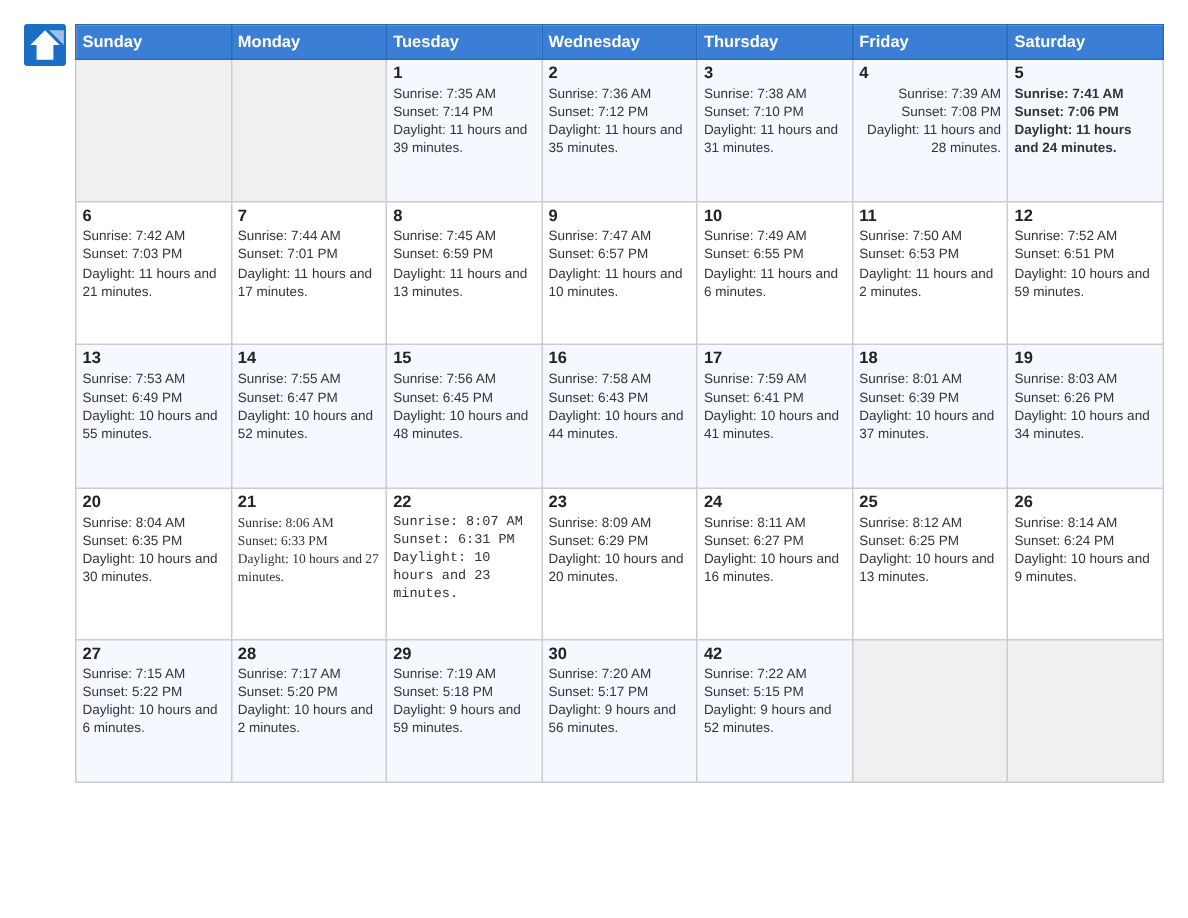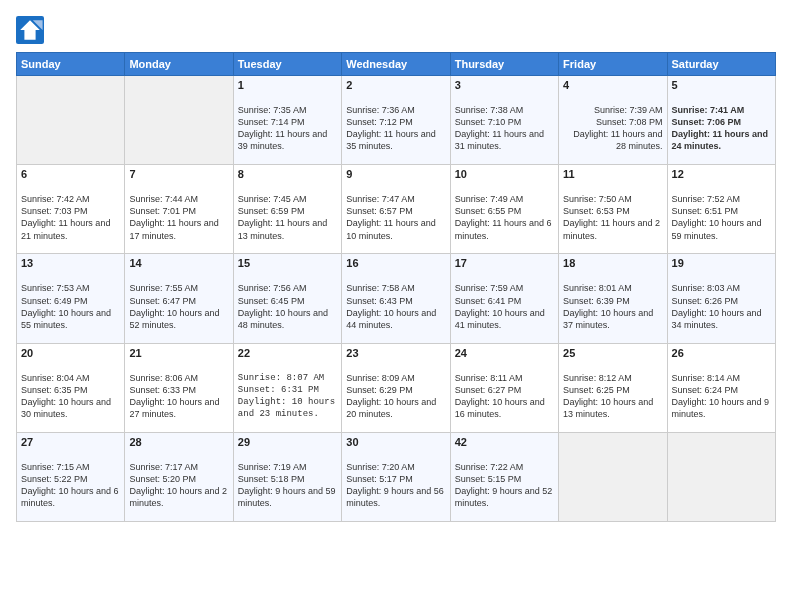--- a/index.html
+++ b/index.html
@@ -8,21 +8,21 @@
       background: #fff;
       width: 792px;
       height: 612px;
       overflow: hidden;
     }
     .page {
       width: 792px;
       height: 532px;
       padding: 16px 16px 10px 16px;
       display: flex;
-      flex-direction: column;
+      flex-direction: row;
     }
     .header {
       display: flex;
       justify-content: space-between;
       align-items: flex-start;
       margin-bottom: 8px;
     }
     .logo {
       display: flex;
       align-items: center;
@@ -89,21 +89,20 @@
     .day-num {
       font-size: 11px;
       font-weight: bold;
       display: block;
       margin-bottom: 1px;
     }
     .day-detail {
       font-size: 9px;
       color: #333;
       line-height: 1.35;
-      margin-top: 13px;
     }
     .empty-cell {
       background: #f0f0f0 !important;
     }
   </style>
 </head>
 <body>
 
 <div class="page">
   <div class="header">
@@ -261,21 +260,21 @@
         </tr>
         <tr>
           <td>
             <span class="day-num">20</span>
             <div class="day-detail" style="white-space: pre-line;">Sunrise: 8:04 AM
 Sunset: 6:35 PM
 Daylight: 10 hours and 30 minutes.</div>
           </td>
           <td>
             <span class="day-num">21</span>
-            <div class="day-detail" style="white-space: pre-line;">Sunrise: 8:06 AM
+            <div class="day-detail" style="white-space: pre-line; font-family: Liberation Serif, serif;">Sunrise: 8:06 AM
 Sunset: 6:33 PM
 Daylight: 10 hours and 27 minutes.</div>
           </td>
           <td>
             <span class="day-num">22</span>
             <div class="day-detail" style="white-space: pre-line; font-family: Liberation Mono, monospace;">Sunrise: 8:07 AM
 Sunset: 6:31 PM
 Daylight: 10 hours and 23 minutes.</div>
           </td>
           <td>

